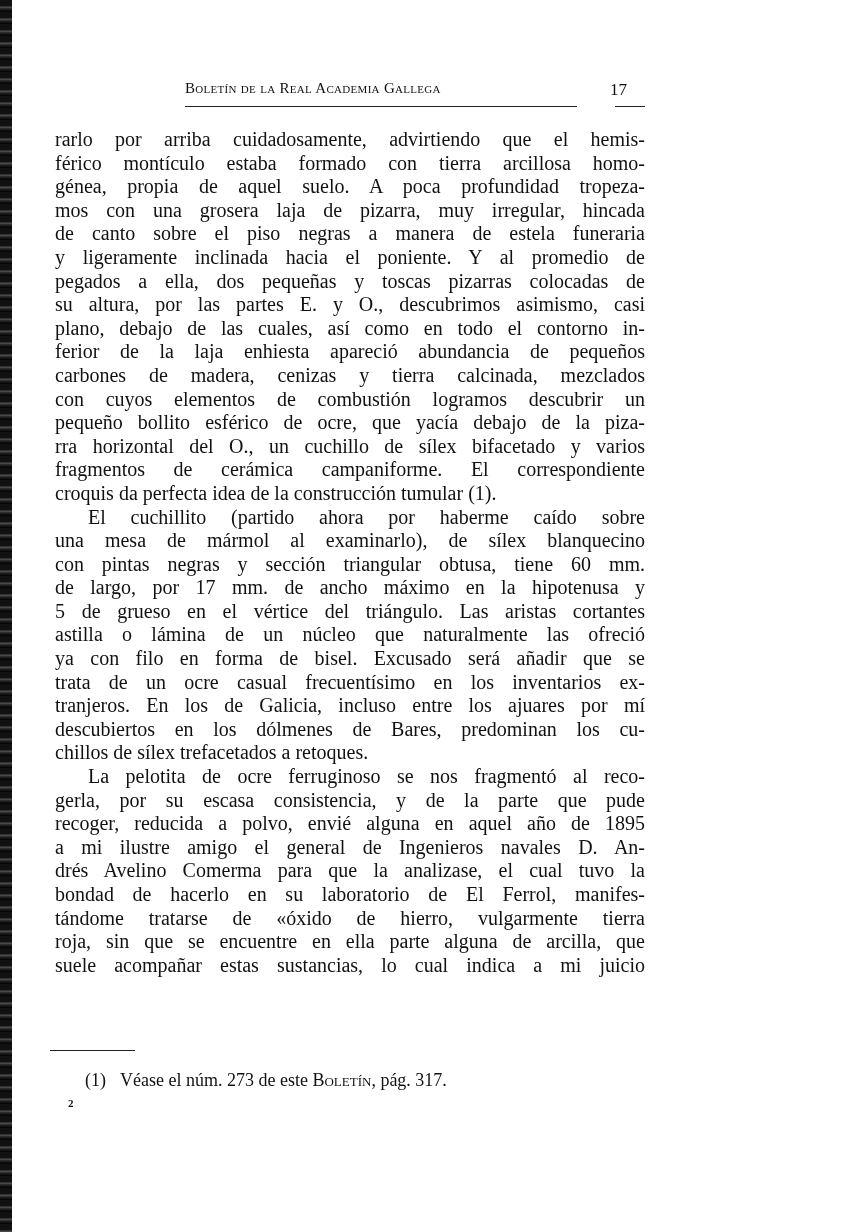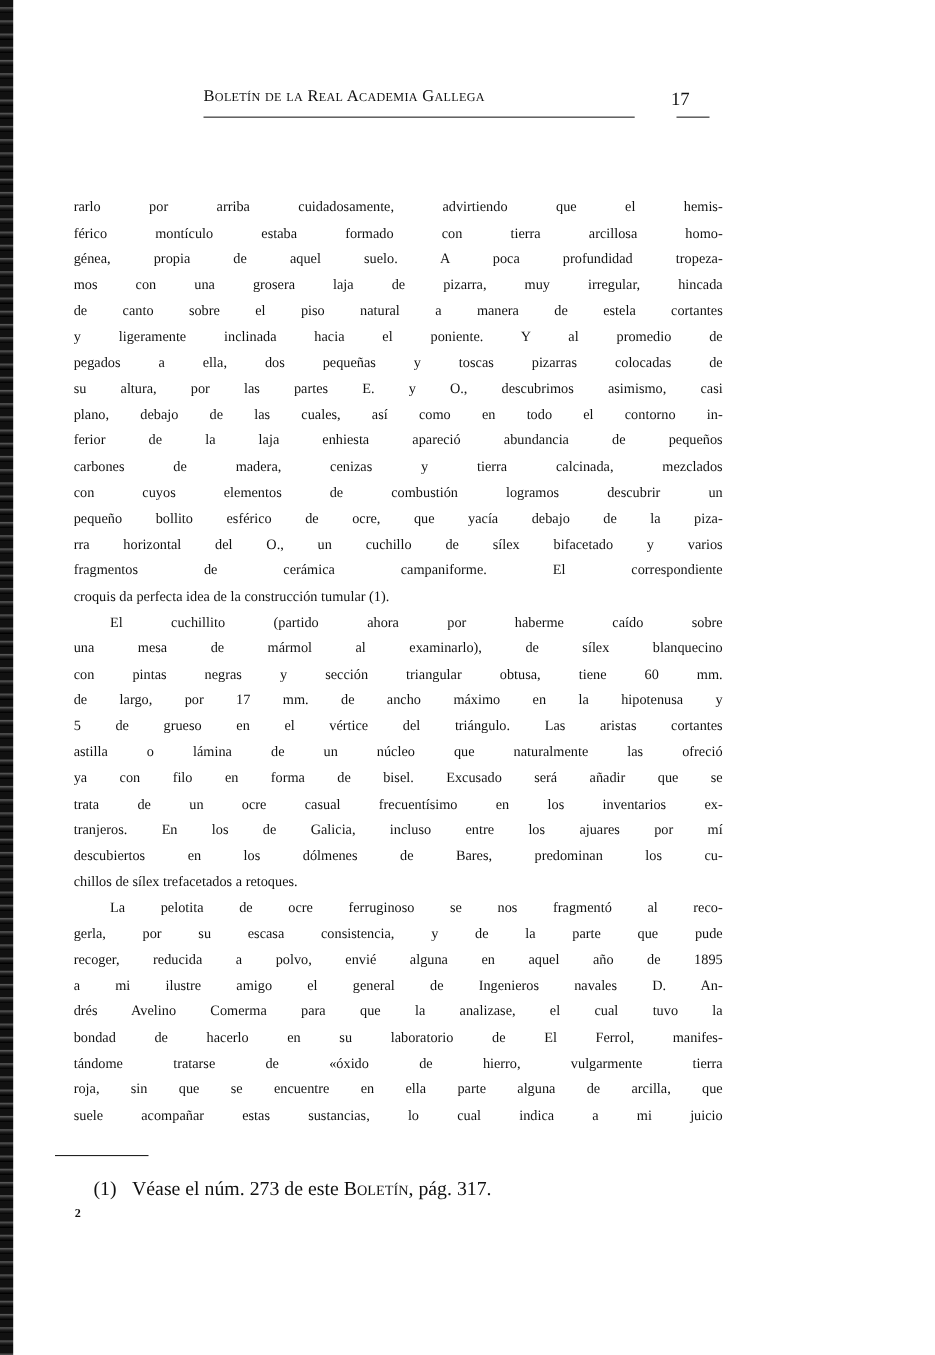--- a/index.html
+++ b/index.html
@@ -21,22 +21,22 @@
   .page-number {
     position: absolute; left: 425px; top: 0; font-size: 17px;
   }
   .header-rule {
     position: absolute; left: 0; top: 26px; width: 392px; height: 1px; background: #222;
   }
   .header-rule-short {
     position: absolute; left: 430px; top: 26px; width: 30px; height: 1px; background: #222;
   }
   .body-text {
-    position: absolute; left: 67px; top: 128px; width: 590px;
-    font-size: 13px; line-height: 23.6px; margin-top: 48px;
+    position: absolute; left: 55px; top: 128px; width: 590px;
+    font-size: 20px; line-height: 23.6px;
   }
   .line {
     display: block; height: 23.6px; white-space: nowrap;
     text-align: justify; text-align-last: justify;
   }
   .line.last { text-align-last: left; }
   .line.indent { padding-left: 33px; }
   .footnote-rule {
     position: absolute; left: 50px; top: 1050px; width: 85px; height: 1px; background: #222;
   }
@@ -59,21 +59,21 @@
   <span class="page-number">17</span>
   <div class="header-rule"></div>
   <div class="header-rule-short"></div>
 </div>
 
 <div class="body-text" id="body-text">
     <span class="line">rarlo por arriba cuidadosamente, advirtiendo que el hemis-</span>
     <span class="line">férico montículo estaba formado con tierra arcillosa homo-</span>
     <span class="line">génea, propia de aquel suelo. A poca profundidad tropeza-</span>
     <span class="line">mos con una grosera laja de pizarra, muy irregular, hincada</span>
-    <span class="line">de canto sobre el piso natural a manera de estela cortantes</span>
+    <span class="line">de canto sobre el piso negras a manera de estela funeraria</span>
     <span class="line">y ligeramente inclinada hacia el poniente. Y al promedio de</span>
     <span class="line">pegados a ella, dos pequeñas y toscas pizarras colocadas de</span>
     <span class="line">su altura, por las partes E. y O., descubrimos asimismo, casi</span>
     <span class="line">plano, debajo de las cuales, así como en todo el contorno in-</span>
     <span class="line">ferior de la laja enhiesta apareció abundancia de pequeños</span>
     <span class="line">carbones de madera, cenizas y tierra calcinada, mezclados</span>
     <span class="line">con cuyos elementos de combustión logramos descubrir un</span>
     <span class="line">pequeño bollito esférico de ocre, que yacía debajo de la piza-</span>
     <span class="line">rra horizontal del O., un cuchillo de sílex bifacetado y varios</span>
     <span class="line">fragmentos de cerámica campaniforme. El correspondiente</span>

